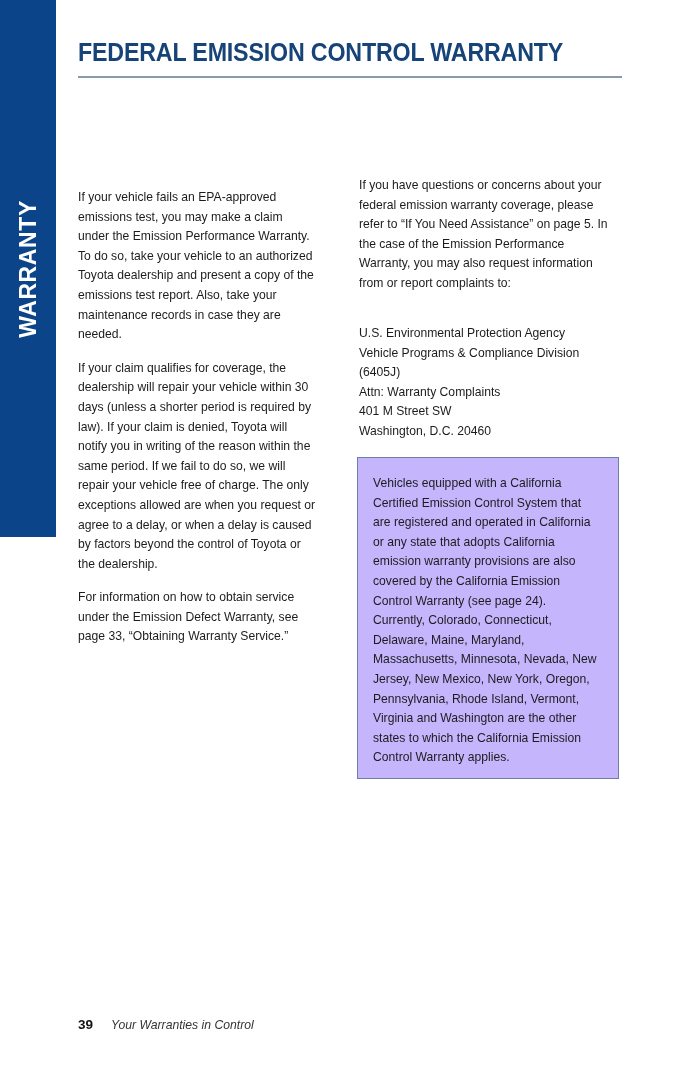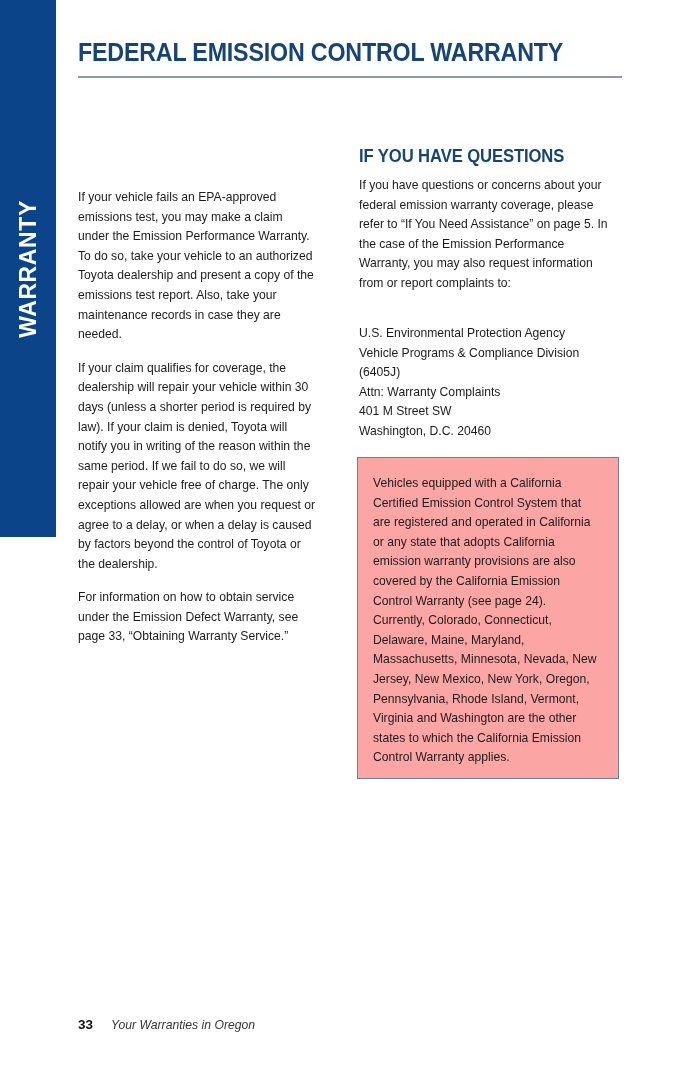--- a/index.html
+++ b/index.html
@@ -119,21 +119,21 @@
   #right-addr  { position: absolute; left: 359px; top: 324px; width: 262px; }
 
   
   .callout {
     position: absolute;
     left: 357px;
     top: 457px;
     width: 262px;
     height: 322px;
     box-sizing: border-box;
-    background: #fca5a5;
+    background: #c4b5fd;
     border: 1.5px solid #6c80a6;
   }
   .callout-text {
     position: absolute;
     left: 15px;
     top: 16px;
     width: 232px;
     color: #1c1c1c;
     font-size: 12.6px;
     line-height: 19.6px;
@@ -180,23 +180,20 @@
   <div class="page-title">FEDERAL EMISSION CONTROL WARRANTY</div>
   <div class="title-rule"></div>
 
 
   <div id="left-body">
     <p class="body-p">If your vehicle fails an EPA-approved emissions test, you may make a claim under the Emission Performance Warranty. To do so, take your vehicle to an authorized Toyota dealership and present a copy of the emissions test report. Also, take your maintenance records in case they are needed.</p>
     <p class="body-p">If your claim qualifies for coverage, the dealership will repair your vehicle within 30 days (unless a shorter period is required by law). If your claim is denied, Toyota will notify you in writing of the reason within the same period. If we fail to do so, we will repair your vehicle free of charge. The only exceptions allowed are when you request or agree to a delay, or when a delay is caused by factors beyond the control of Toyota or the dealership.</p>
     <p class="body-p">For information on how to obtain service under the Emission Defect Warranty, see page 33, “Obtaining Warranty Service.”</p>
   </div>
 
-  <div id="right-head">
-    <h2 class="col-heading">IF YOU HAVE QUESTIONS</h2>
-  </div>
 
   <div id="right-body">
     <p class="body-p">If you have questions or concerns about your federal emission warranty coverage, please refer to “If You Need Assistance” on page 5. In the case of the Emission Performance Warranty, you may also request information from or report complaints to:</p>
   </div>
 
   <div id="right-addr">
     <div class="addr-block">
       <span class="addr-line">U.S. Environmental Protection Agency</span>
       <span class="addr-line">Vehicle Programs &amp; Compliance Division</span>
       <span class="addr-line">(6405J)</span>
@@ -204,17 +201,17 @@
       <span class="addr-line">401 M Street SW</span>
       <span class="addr-line">Washington, D.C. 20460</span>
     </div>
   </div>
 
   <div class="callout">
     <p class="callout-text">Vehicles equipped with a California Certified Emission Control System that are registered and operated in California or any state that adopts California emission warranty provisions are also covered by the California Emission Control Warranty (see page 24). Currently, Colorado, Connecticut, Delaware, Maine, Maryland, Massachusetts, Minnesota, Nevada, New Jersey, New Mexico, New York, Oregon, Pennsylvania, Rhode Island, Vermont, Virginia and Washington are the other states to which the California Emission Control Warranty applies.</p>
   </div>
 
   <div class="footer">
-    <span class="footer-page-number">33</span>
-    <span class="footer-section-label">Your Warranties in Oregon</span>
+    <span class="footer-page-number">39</span>
+    <span class="footer-section-label">Your Warranties in Control</span>
   </div>
 
 </div>
 
 </body></html>

